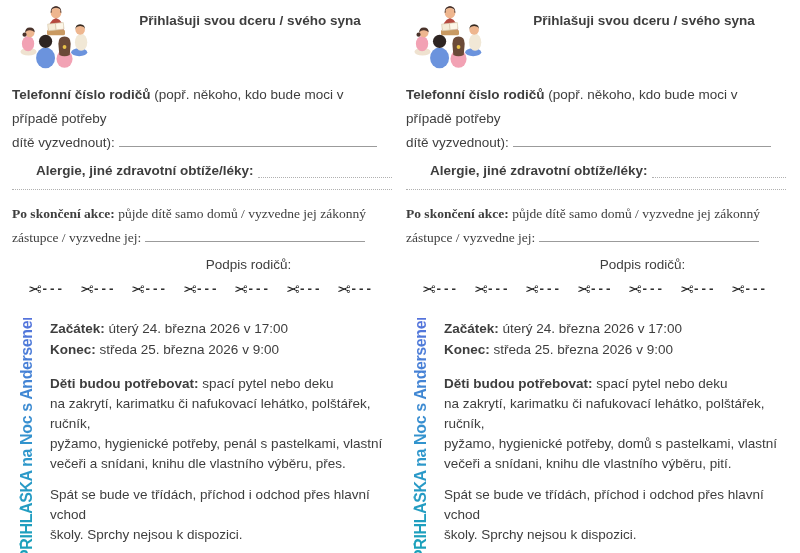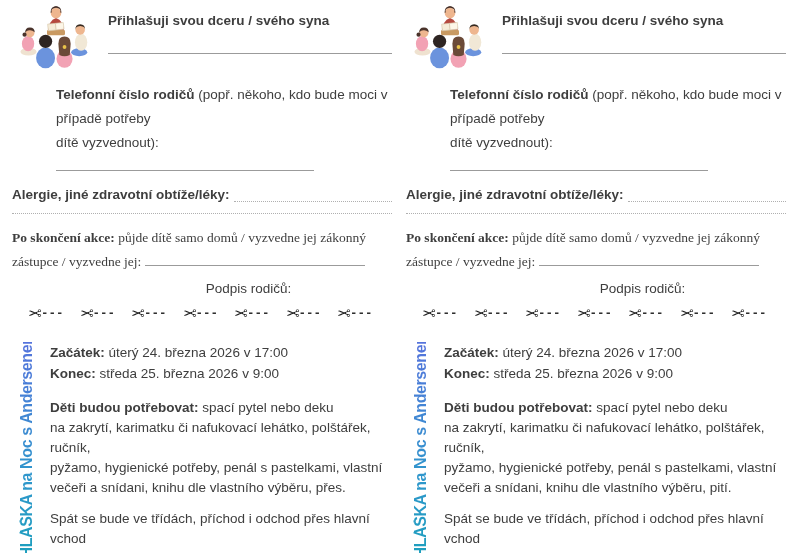--- a/index.html
+++ b/index.html
@@ -7,28 +7,28 @@
     width:800px;height:553px;overflow:hidden;
     font-family:"Liberation Sans","DejaVu Sans",sans-serif;
     color:#3e3e3e;font-size:13.5px;
   }
   .sheet{display:flex;padding:2px 8px 0 12px;gap:14px;}
   .col{width:380px;flex:0 0 auto;}
 
   
   .hdr{display:flex;height:74px;}
   .illu-box{width:88px;height:72px;flex:none;}
-  .hdr-right{flex:1;padding:11px 0 0 8px;display:flex;flex-direction:column;}
+  .hdr-right{flex:1;padding:11px 0 0 8px;display:flex;flex-direction:row;justify-content:center;}
   .hdr-title{font-weight:bold;}
   .hdr-line{border-bottom:1.5px solid #9b9b9b;margin-top:25px;}
 
   
   .para{line-height:24px;margin:0;}
-  .p-phone{margin-top:7px;margin-left:44px;}
-  .p-allerg{margin-top:4px;display:flex;align-items:baseline;}
+  .p-phone{margin-top:7px;}
+  .p-allerg{margin-top:4px;display:flex;align-items:baseline;margin-left:24px;}
   .p-after{margin-top:12px;font-family:Liberation Serif, serif;}
   .lead{font-weight:bold;}
   .wrapped{white-space:pre-line;}
   .blank{display:inline-block;border-bottom:1.5px solid #9b9b9b;height:0.8em;}
   .blank-phone{width:258px;}
   .blank-after{width:220px;}
   .fill-dotted{flex:1;border-bottom:1.5px dotted #b0b0b0;align-self:flex-end;margin:0 0 5px 4px;}
   .dotted-full{border-bottom:1.5px dotted #b0b0b0;margin-top:6px;height:0;}
 
   .signature{margin:3px 0 0 93px;font-weight:normal;line-height:24px;text-align:center;}
@@ -242,21 +242,21 @@
 
     <div class="info">
       <div class="side-wrap">
         <div class="side-title">PŘIHLÁŠKA na Noc s Andersenem</div>
       </div>
       <div class="info-text">
         <div class="dt-line"><span class="lead">Začátek:</span> <span>úterý 24. března 2026 v 17:00</span></div>
         <div class="dt-line"><span class="lead">Konec:</span> <span>středa 25. března 2026 v 9:00</span></div>
         <p class="para p-needs"><span class="lead">Děti budou potřebovat:</span> <span class="wrapped">spací pytel nebo deku
 na zakrytí, karimatku či nafukovací lehátko, polštářek, ručník,
-pyžamo, hygienické potřeby, penál s pastelkami, vlastní
+pyžamo, hygienické potřeby, domů s pastelkami, vlastní
 večeři a snídani, knihu dle vlastního výběru, pití.</span></p>
         <p class="para p-sleep wrapped">Spát se bude ve třídách, příchod i odchod přes hlavní vchod
 školy. Sprchy nejsou k dispozici.</p>
 
       </div>
     </div>
   </div>
 
 </div>
 

